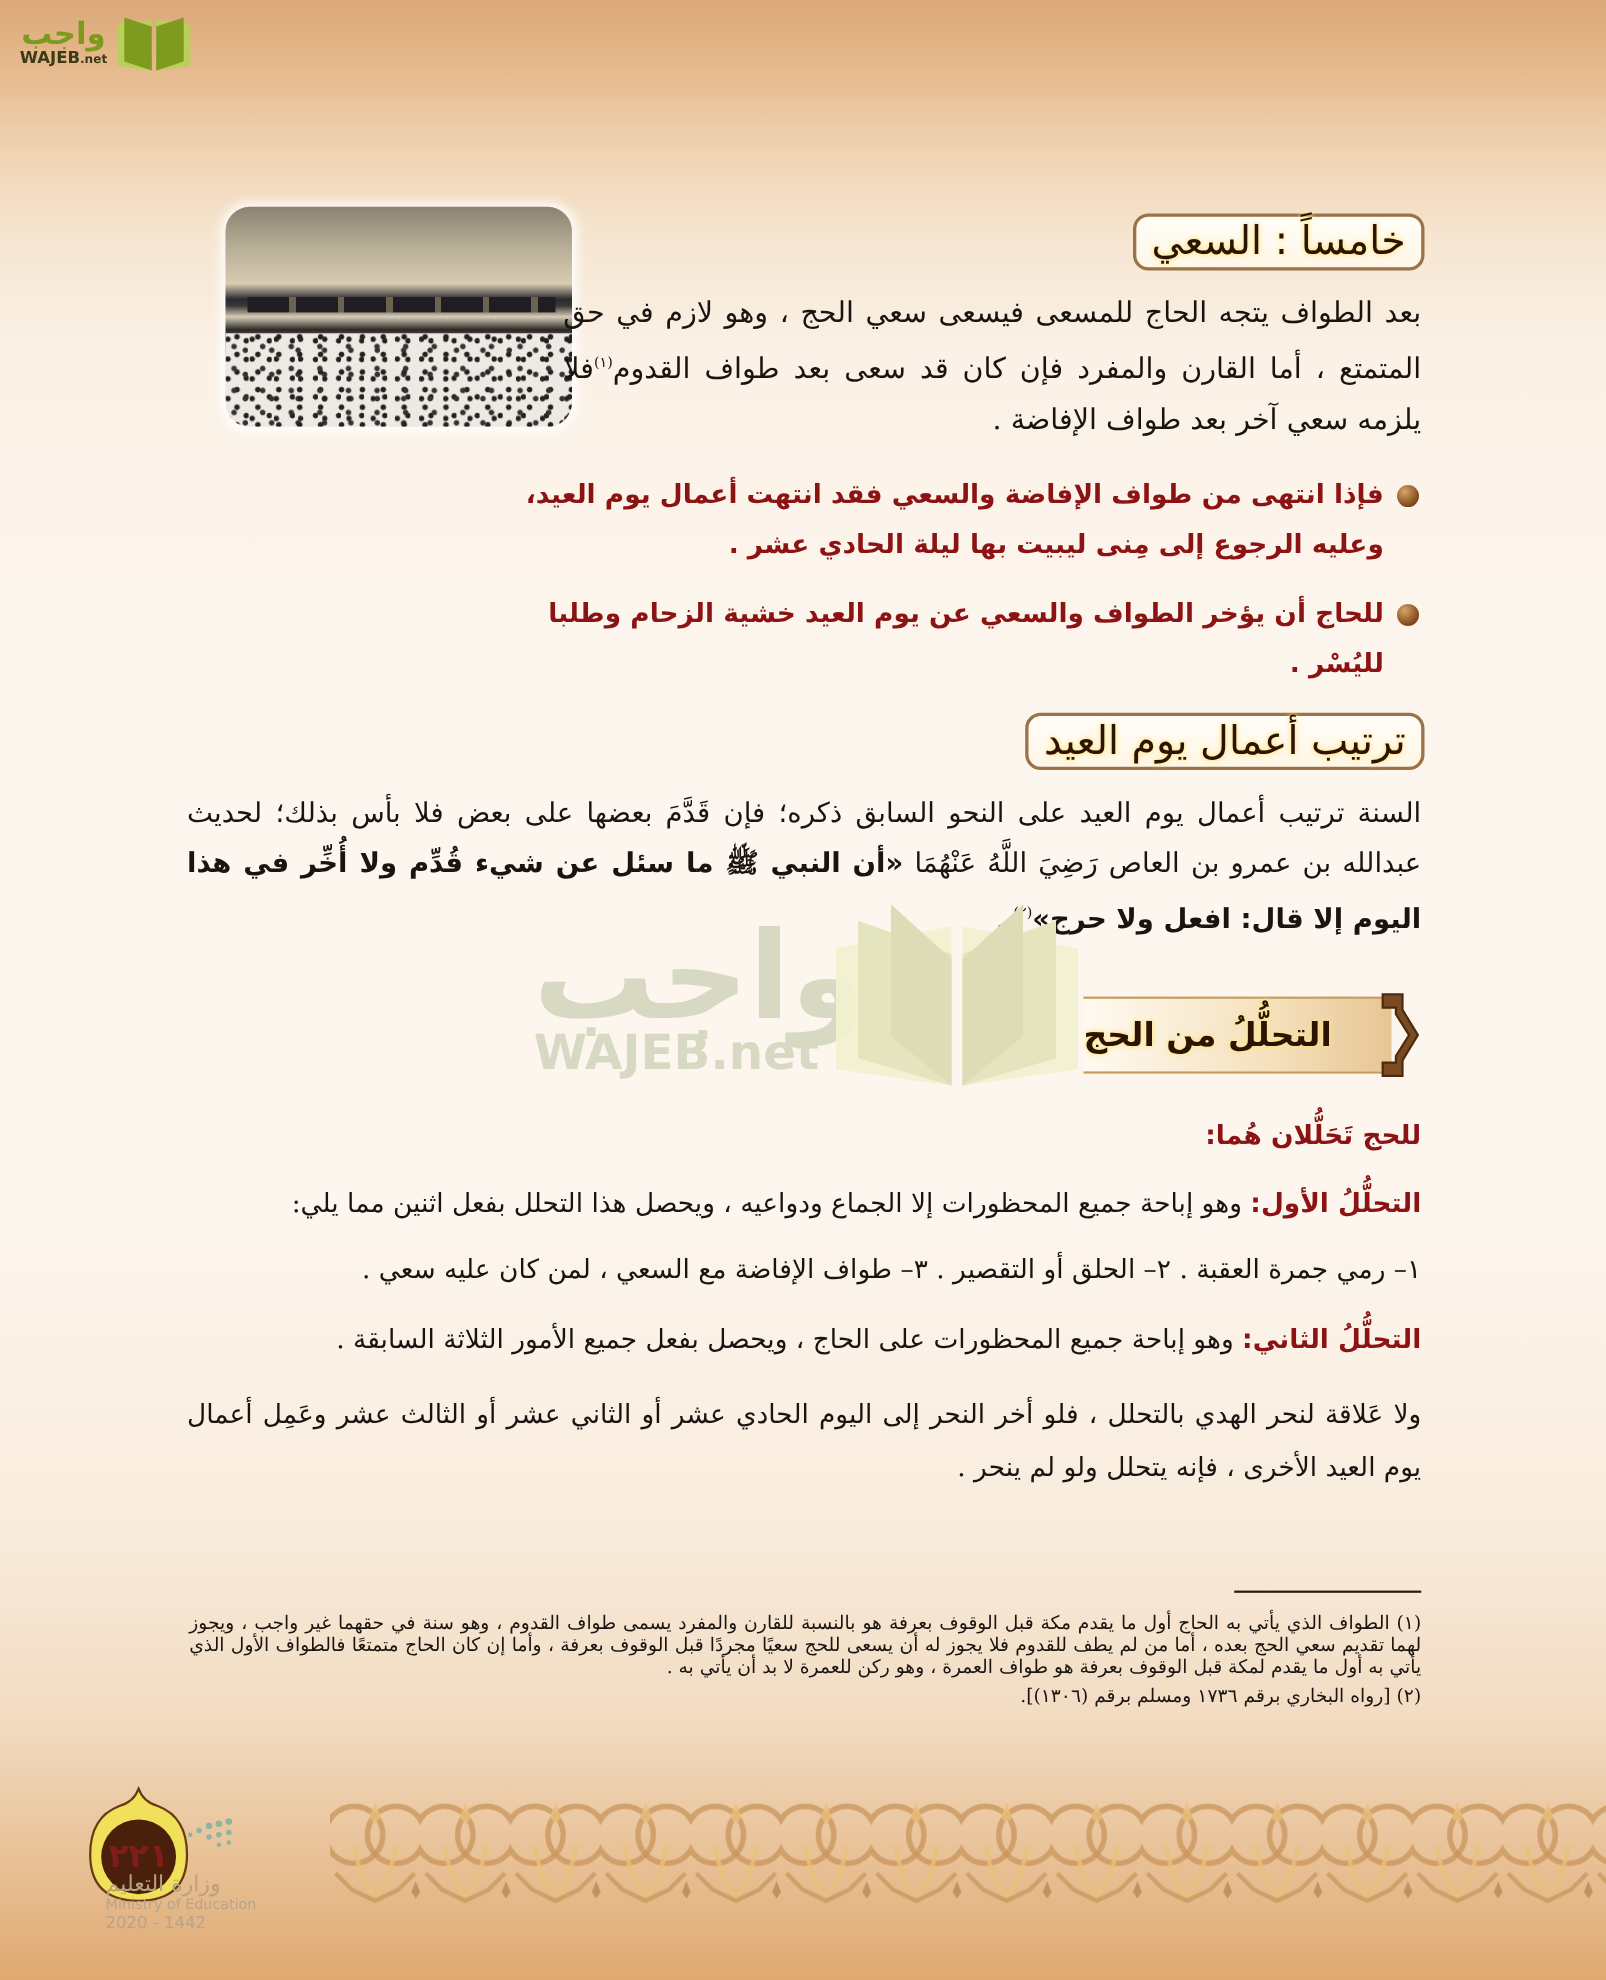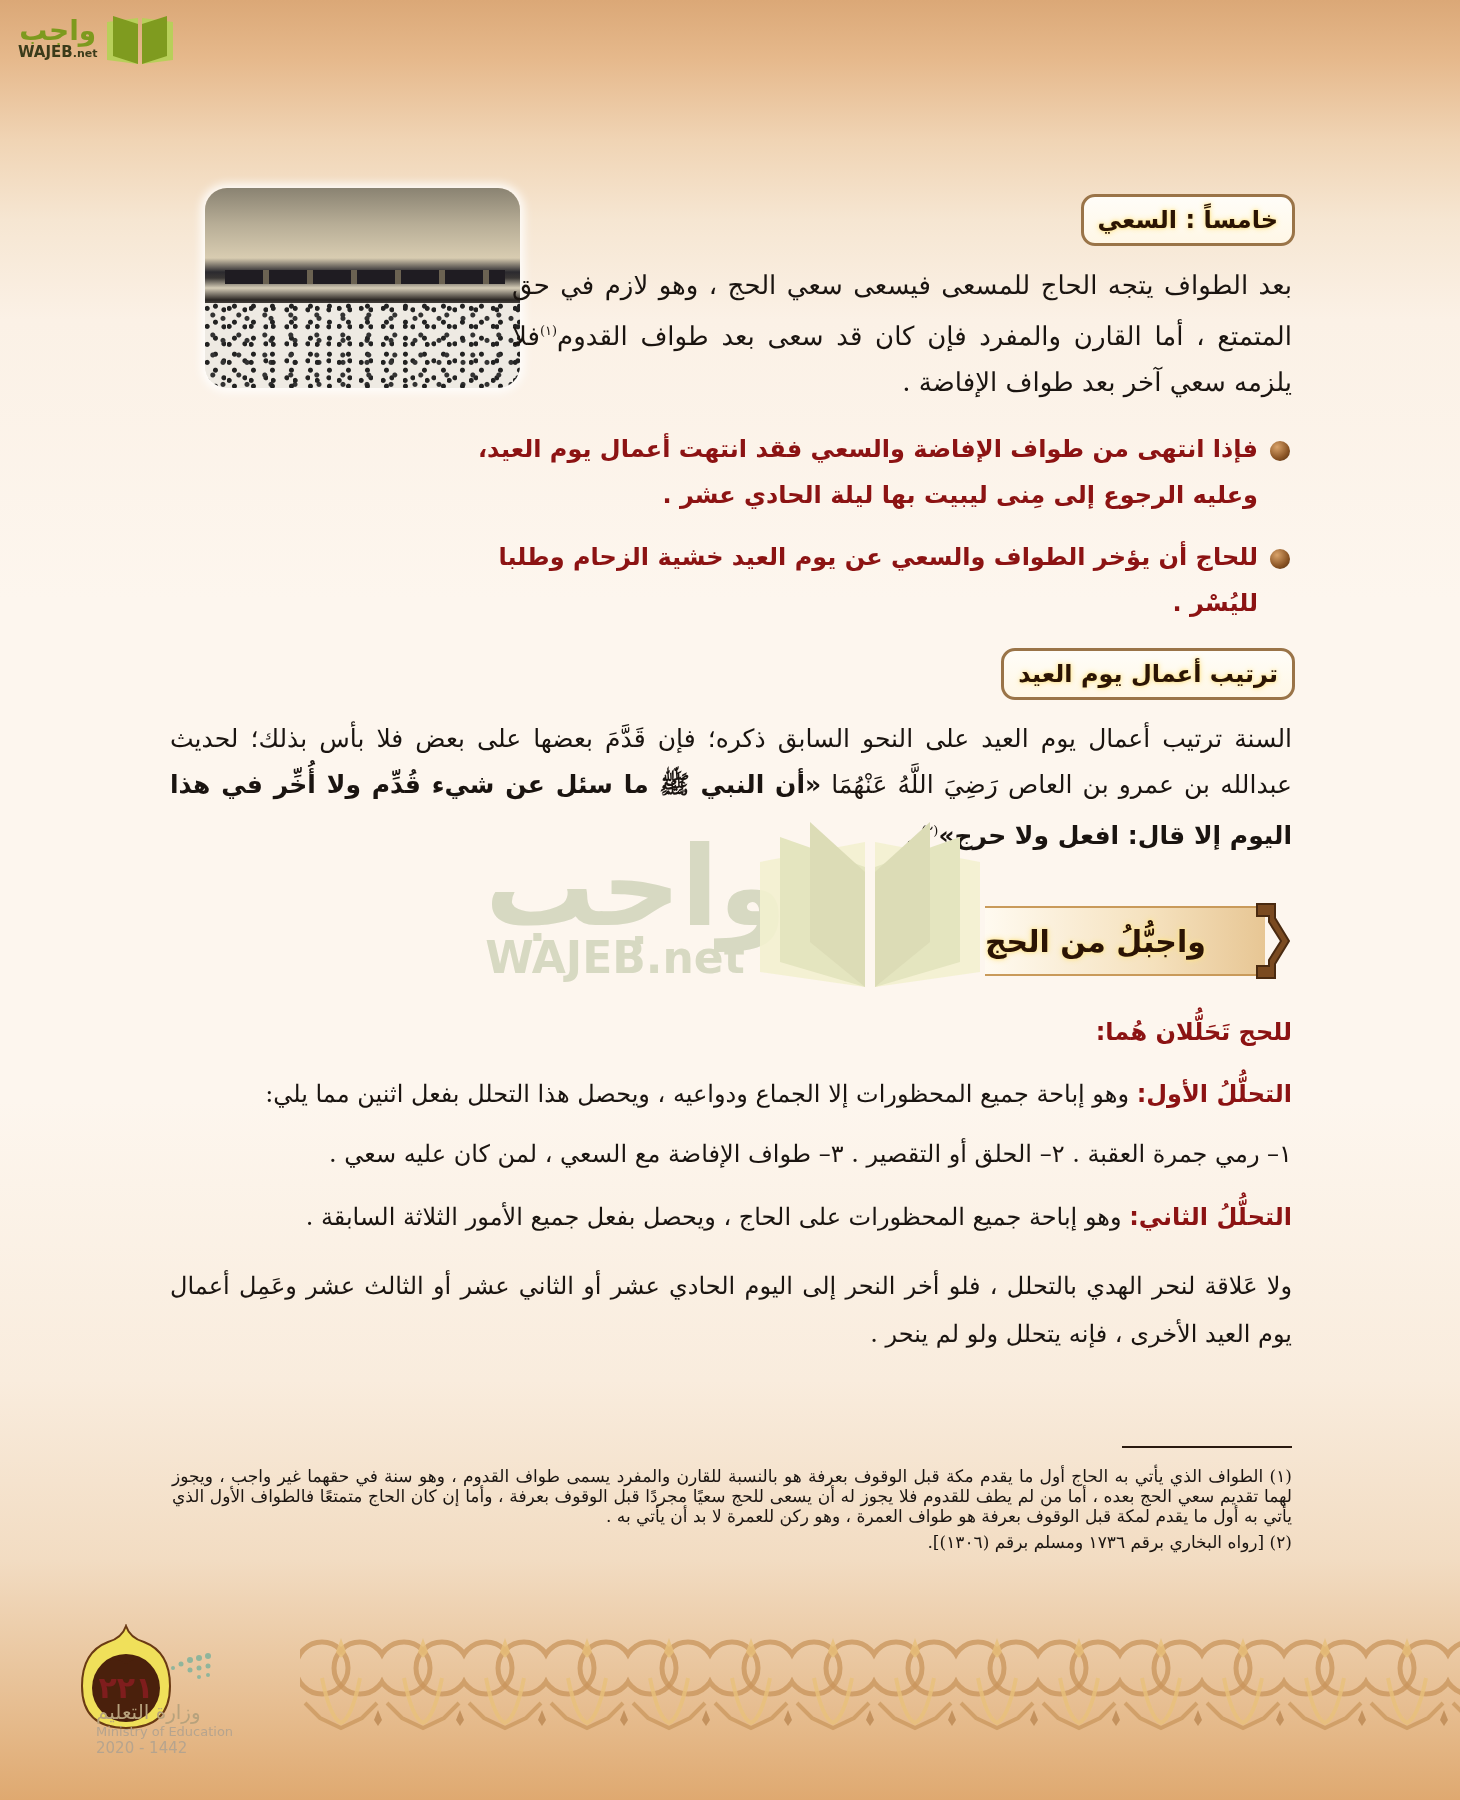--- a/index.html
+++ b/index.html
@@ -36,23 +36,23 @@
       radial-gradient(circle at 55% 20%, #222 2px, transparent 3px),
       radial-gradient(circle at 75% 70%, #333 2px, transparent 3px),
       radial-gradient(circle at 90% 40%, #222 2px, transparent 3px),
       #eeeae3;
     background-size:22px 18px, 26px 20px, 19px 16px, 24px 22px, 21px 17px, auto; }
 
   
   .title-box {
     border:3px solid #9a7448; border-radius:14px;
     background:linear-gradient(to bottom,#fffdf8,#fff7e6);
-    font-family:"DejaVu Sans", sans-serif; font-weight:bold; color:#2b1404;
+    font-family:"DejaVu Sans", sans-serif; font-weight:normal; color:#2b1404;
     text-shadow:0 0 3px #ffe48a, 0 0 6px #ffe48a;
-    padding:4px 14px; font-size:24px; line-height:38px; white-space:nowrap;
+    padding:4px 14px; font-size:36px; line-height:38px; white-space:nowrap;
   }
   .title-1 { right:165px; top:194px; }
   .title-2 { right:165px; top:648px; }
 
   .para { right:168px; width:790px; font-size:26px; line-height:46px; text-align:justify; text-align-last:right; }
   .para-1 { top:262px; width:780px; }
   .bullets { right:168px; width:840px; font-family:"DejaVu Sans", sans-serif; font-weight:bold; color:#8c1313; font-size:24px; line-height:46px; }
   .bullet { position:relative; padding-right:34px; margin-bottom:16px; }
   .bullet-dot { position:absolute; right:2px; top:15px; width:20px; height:20px; border-radius:50%;
     background:radial-gradient(circle at 35% 30%, #d9a36a, #8a5424 60%, #4e2a0e); }
@@ -155,21 +155,21 @@
     <path d="M50 0 L105 50 L105 165 L50 120 Z" fill="#dcdcb6"></path>
     <path d="M170 0 L115 50 L115 165 L170 120 Z" fill="#dcdcb6"></path>
   </svg>
 </div>
 
 <div class="abs banner">
   <div class="banner-bg"></div>
   <svg class="banner-cap" viewBox="0 0 44 82">
     <path d="M6 4 L24 4 L24 18 L38 41 L24 64 L24 78 L6 78 L6 66 L18 66 L18 60 L30 41 L18 22 L18 16 L6 16 Z" fill="#7a4a20" stroke="#4a2a10" stroke-width="2"></path>
   </svg>
-  <span class="banner-text">واجبُّلُ من الحج</span>
+  <span class="banner-text">التحلُّلُ من الحج</span>
 </div>
 
 <div class="abs sec3 line l-intro red-h">للحج تَحَلُّلان هُما:</div>
 
 <div class="abs sec3 line l-first">
   <span class="red-h">التحلُّلُ الأول:</span><span> وهو إباحة جميع المحظورات إلا الجماع ودواعيه ، ويحصل هذا التحلل بفعل اثنين مما يلي:</span>
 </div>
 
 <div class="abs sec3 line l-list">١– رمي جمرة العقبة .  ٢– الحلق أو التقصير .  ٣– طواف الإفاضة مع السعي ، لمن كان عليه سعي .</div>
 

